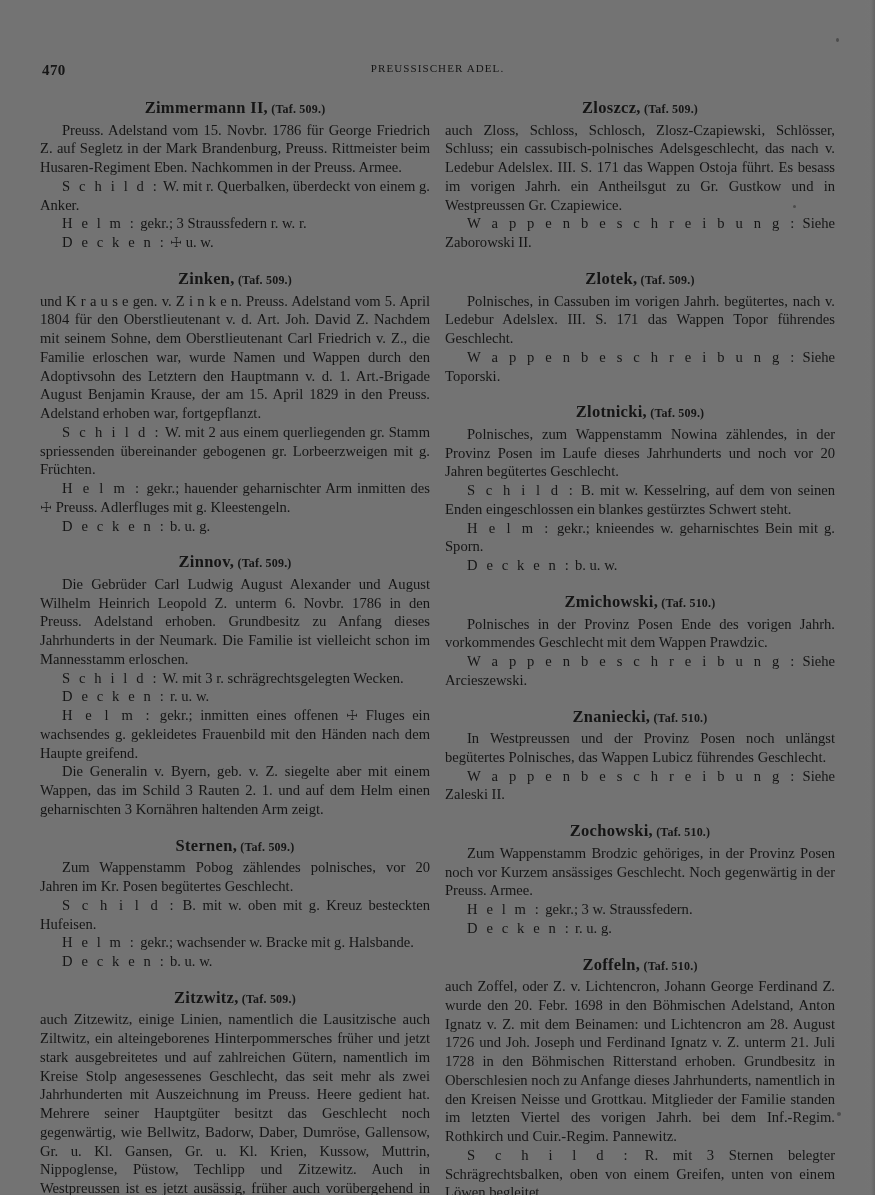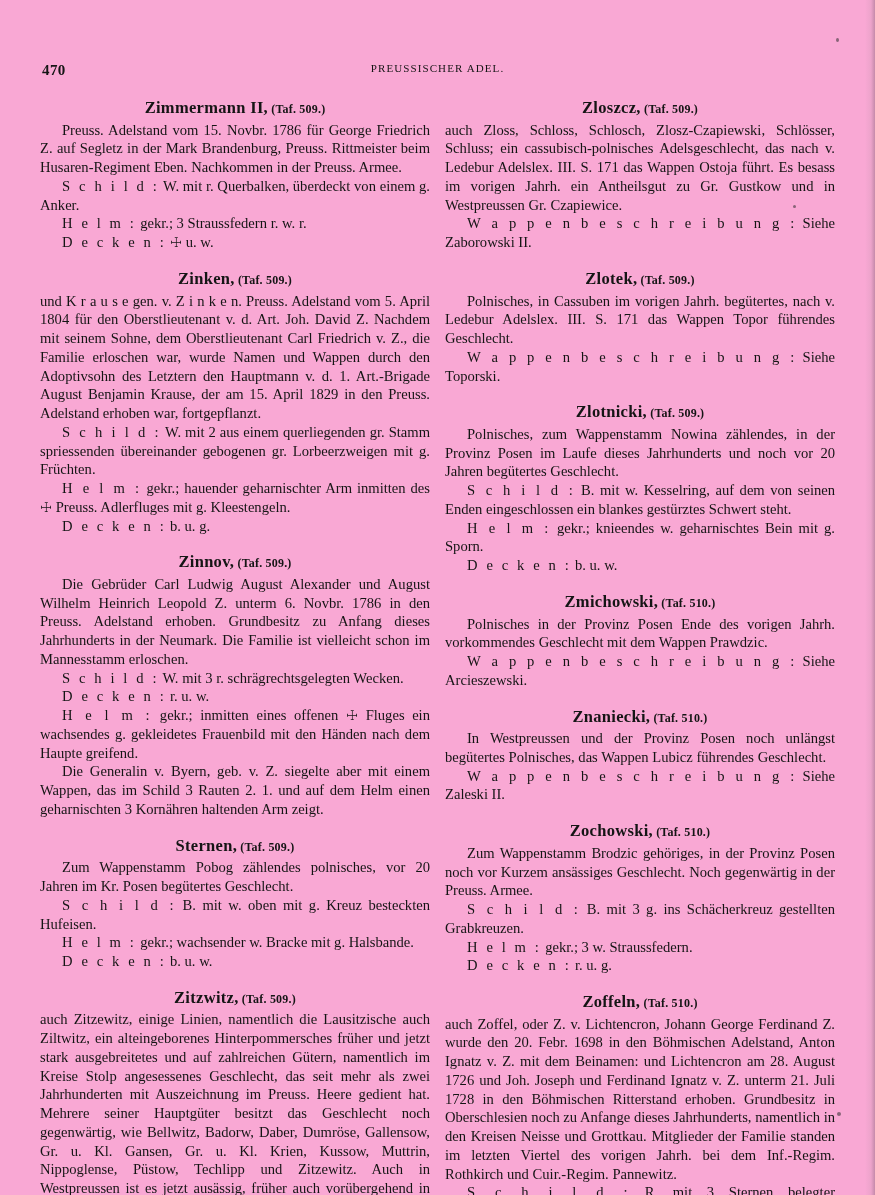--- a/index.html
+++ b/index.html
@@ -4,21 +4,21 @@
 <style>
   html, body {
     margin: 0;
     padding: 0;
     background: #ffffff;
   }
   .page {
     position: relative;
     width: 875px;
     height: 1195px;
-    background: #f9a8d4;
+    background: #737373;
     overflow: hidden;
     font-family: "Liberation Serif", "DejaVu Serif", serif;
     color: #151515;
   }
   
   .scan-edge-right {
     position: absolute;
     top: 0;
     right: 0;
     width: 10px;
@@ -185,21 +185,20 @@
           <p class="body indent"><span class="lbl">W a p p e n b e s c h r e i b u n g :</span> <span>Siehe Arcieszewski.</span></p>
         </div>
         <div class="entry">
           <div class="entry-head tight-head"><span class="fam-name">Znaniecki,</span><span class="plate"> (Taf. 510.)</span></div>
           <p class="body indent"><span>In Westpreussen und der Provinz Posen noch unlängst begütertes Polnisches, das Wappen Lubicz führendes Geschlecht.</span></p>
           <p class="body indent"><span class="lbl">W a p p e n b e s c h r e i b u n g :</span> <span>Siehe Zaleski II.</span></p>
         </div>
         <div class="entry">
           <div class="entry-head tight-head"><span class="fam-name">Zochowski,</span><span class="plate"> (Taf. 510.)</span></div>
           <p class="body indent"><span>Zum Wappenstamm Brodzic gehöriges, in der Provinz Posen noch vor Kurzem ansässiges Geschlecht. Noch gegenwärtig in der Preuss. Armee.</span></p>
-          <p class="body indent"><span class="lbl">S c h i l d :</span> <span>B. mit 3 g. ins Schächerkreuz gestellten Grabkreuzen.</span></p>
           <p class="body indent"><span class="lbl">H e l m :</span> <span>gekr.; 3 w. Straussfedern.</span></p>
           <p class="body indent"><span class="lbl">D e c k e n :</span> <span>r. u. g.</span></p>
         </div>
         <div class="entry">
           <div class="entry-head tight-head"><span class="fam-name">Zoffeln,</span><span class="plate"> (Taf. 510.)</span></div>
           <p class="body noindent"><span>auch Zoffel, oder Z. v. Lichtencron, Johann George Ferdinand Z. wurde den 20. Febr. 1698 in den Böhmischen Adelstand, Anton Ignatz v. Z. mit dem Beinamen: und Lichtencron am 28. August 1726 und Joh. Joseph und Ferdinand Ignatz v. Z. unterm 21. Juli 1728 in den Böhmischen Ritterstand erhoben. Grundbesitz in Oberschlesien noch zu Anfange dieses Jahrhunderts, namentlich in den Kreisen Neisse und Grottkau. Mitglieder der Familie standen im letzten Viertel des vorigen Jahrh. bei dem Inf.-Regim. Rothkirch und Cuir.-Regim. Pannewitz.</span></p>
           <p class="body indent"><span class="lbl">S c h i l d :</span> <span>R. mit 3 Sternen belegter Schrägrechtsbalken, oben von einem Greifen, unten von einem Löwen begleitet.</span></p>
         </div>
       </div>
   </div>

